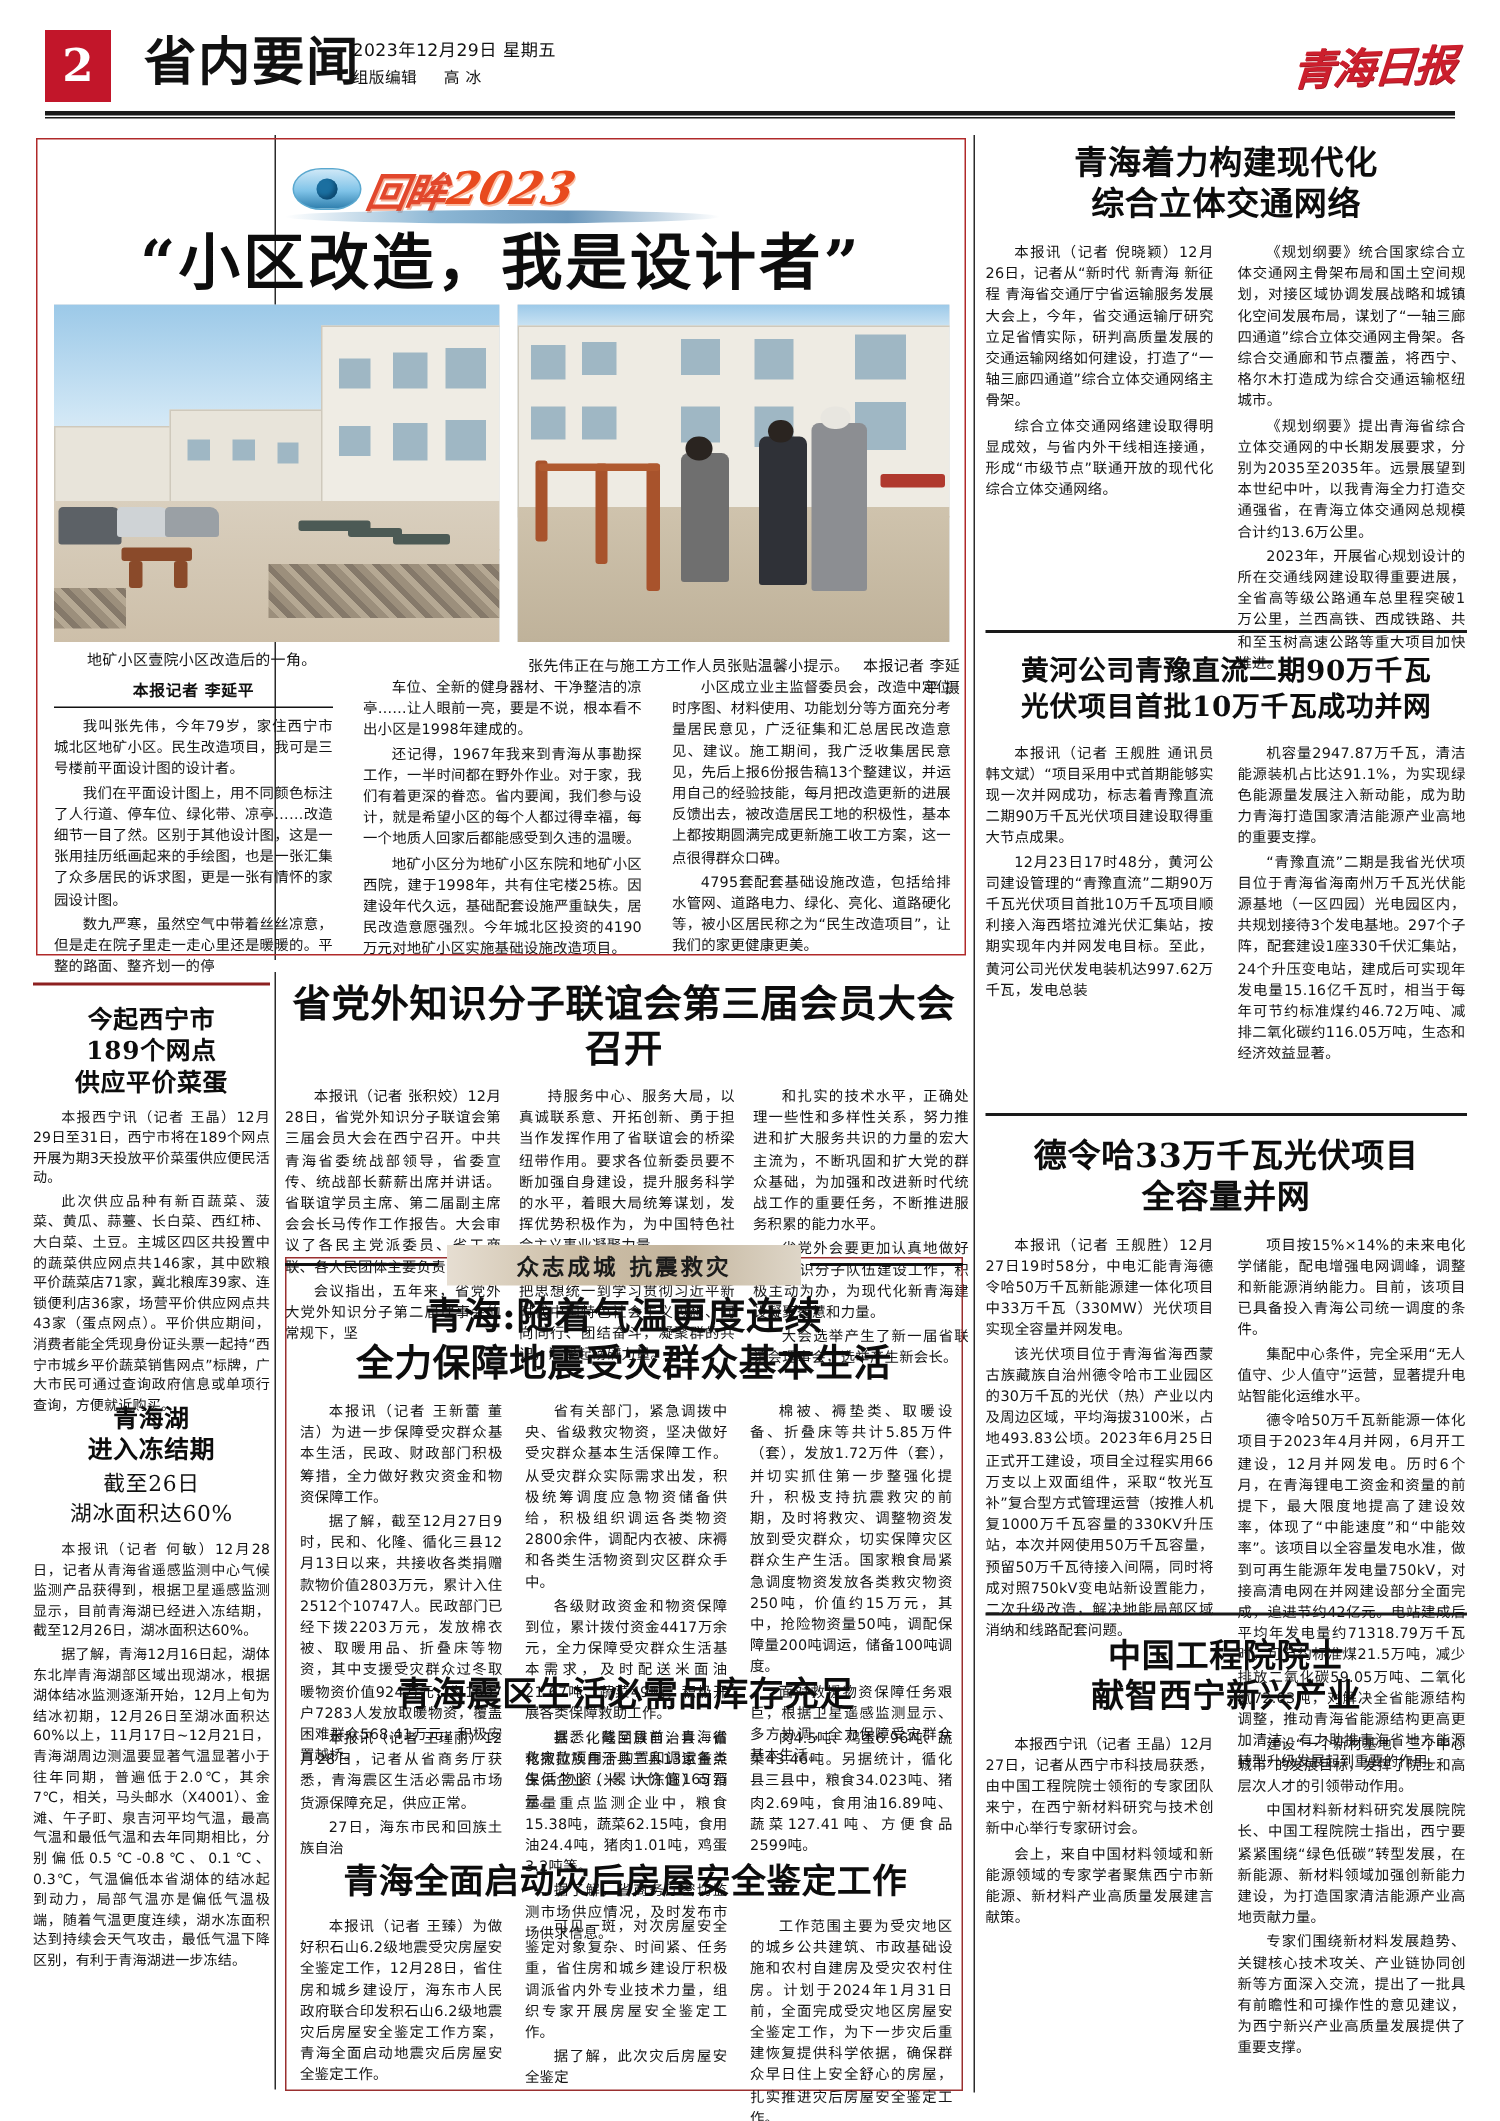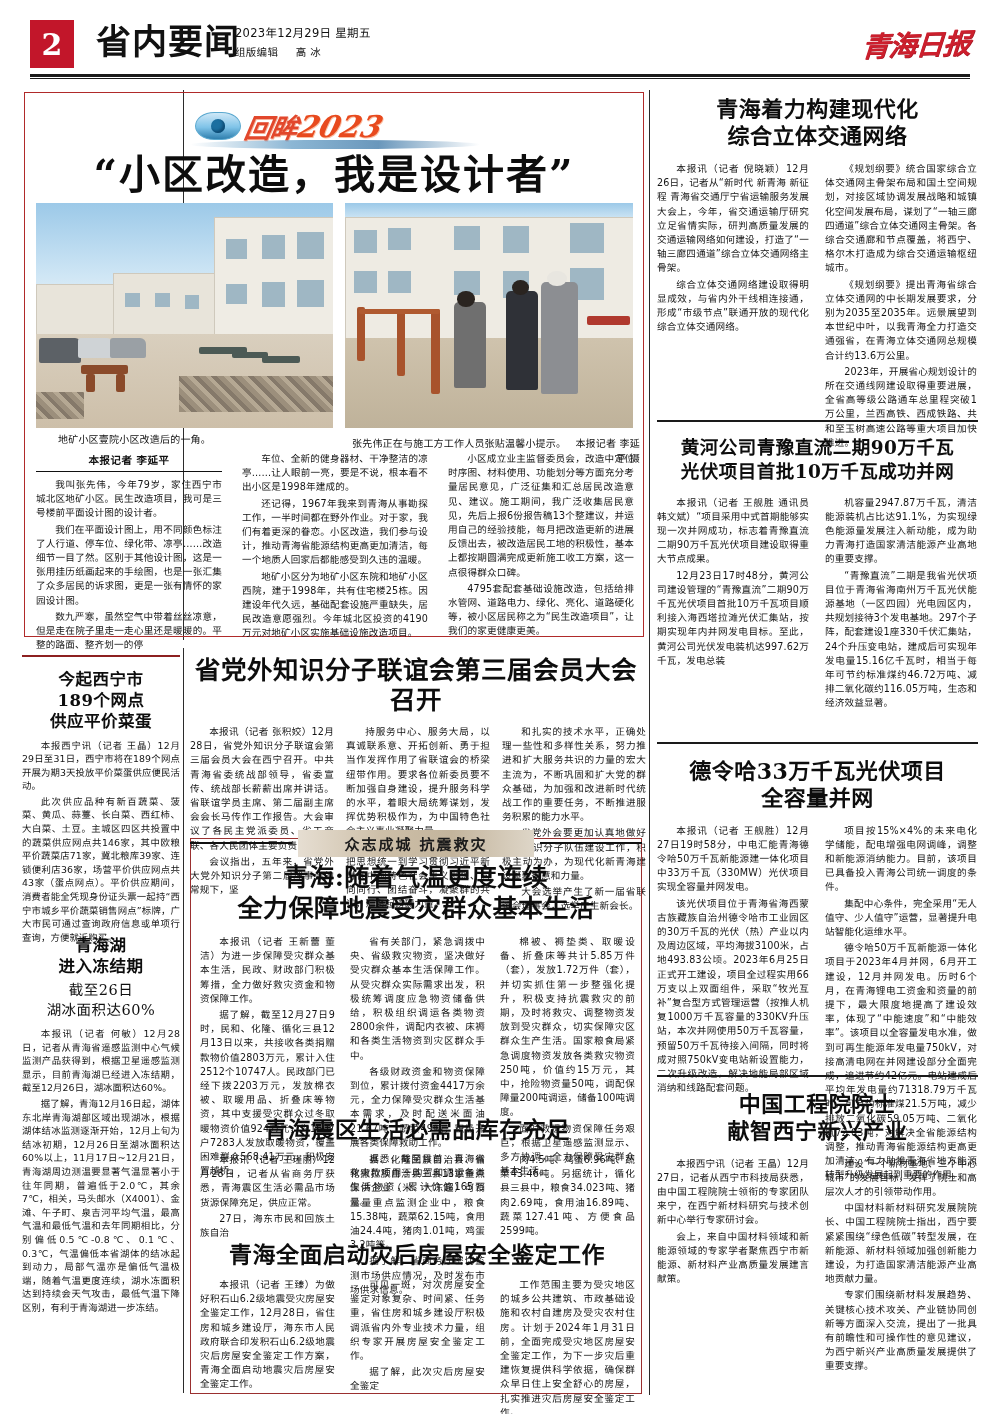--- a/index.html
+++ b/index.html
@@ -313,21 +313,21 @@
       <div class="byline">本报记者 李延平</div>
       <div class="bodytext">
         <p>我叫张先伟，今年79岁，家住西宁市城北区地矿小区。民生改造项目，我可是三号楼前平面设计图的设计者。</p>
         <p>我们在平面设计图上，用不同颜色标注了人行道、停车位、绿化带、凉亭……改造细节一目了然。区别于其他设计图，这是一张用挂历纸画起来的手绘图，也是一张汇集了众多居民的诉求图，更是一张有情怀的家园设计图。</p>
         <p>数九严寒，虽然空气中带着丝丝凉意，但是走在院子里走一走心里还是暖暖的。平整的路面、整齐划一的停</p>
       </div>
     </div>
     <div class="fb-col c2">
       <div class="bodytext">
         <p>车位、全新的健身器材、干净整洁的凉亭……让人眼前一亮，要是不说，根本看不出小区是1998年建成的。</p>
-        <p>还记得，1967年我来到青海从事勘探工作，一半时间都在野外作业。对于家，我们有着更深的眷恋。小区改造，我们参与设计，推动青海省能源结构更高更加清洁，每一个地质人回家后都能感受到久违的温暖。</p>
+        <p>还记得，1967年我来到青海从事勘探工作，一半时间都在野外作业。对于家，我们有着更深的眷恋。省内要闻，我们参与设计，就是希望小区的每个人都过得幸福，每一个地质人回家后都能感受到久违的温暖。</p>
         <p>地矿小区分为地矿小区东院和地矿小区西院，建于1998年，共有住宅楼25栋。因建设年代久远，基础配套设施严重缺失，居民改造意愿强烈。今年城北区投资的4190万元对地矿小区实施基础设施改造项目。</p>
       </div>
     </div>
     <div class="fb-col c3">
       <div class="bodytext">
         <p>小区成立业主监督委员会，改造中定位时序图、材料使用、功能划分等方面充分考量居民意见，广泛征集和汇总居民改造意见、建议。施工期间，我广泛收集居民意见，先后上报6份报告稿13个整建议，并运用自己的经验技能，每月把改造更新的进展反馈出去，被改造居民工地的积极性，基本上都按期圆满完成更新施工收工方案，这一点很得群众口碑。</p>
         <p>4795套配套基础设施改造，包括给排水管网、道路电力、绿化、亮化、道路硬化等，被小区居民称之为“民生改造项目”，让我们的家更健康更美。</p>
       </div>
     </div>
   </div>
@@ -515,21 +515,21 @@
     </div>
     <div class="rc-2col" style="height:270px;margin-top:12px;">
       <div class="rcc a">
         <div class="bodytext">
           <p>本报讯（记者 王舰胜）12月27日19时58分，中电汇能青海德令哈50万千瓦新能源建一体化项目中33万千瓦（330MW）光伏项目实现全容量并网发电。</p>
           <p>该光伏项目位于青海省海西蒙古族藏族自治州德令哈市工业园区的30万千瓦的光伏（热）产业以内及周边区域，平均海拔3100米，占地493.83公顷。2023年6月25日正式开工建设，项目全过程实用66万支以上双面组件，采取“牧光互补”复合型方式管理运营（按推人机复1000万千瓦容量的330KV升压站，本次并网使用50万千瓦容量，预留50万千瓦待接入间隔，同时将成对照750kV变电站新设置能力，二次升级改造，解决地能局部区域消纳和线路配套问题。</p>
         </div>
       </div>
       <div class="rcc b">
         <div class="bodytext">
-          <p>项目按15%×4%的未来电化学储能，配电增强电网调峰，调整和新能源消纳能力。目前，该项目已具备投入青海公司统一调度的条件。</p>
+          <p>项目按15%×14%的未来电化学储能，配电增强电网调峰，调整和新能源消纳能力。目前，该项目已具备投入青海公司统一调度的条件。</p>
           <p>集配中心条件，完全采用“无人值守、少人值守”运营，显著提升电站智能化运维水平。</p>
           <p>德令哈50万千瓦新能源一体化项目于2023年4月并网，6月开工建设，12月并网发电。历时6个月，在青海锂电工资金和资量的前提下，最大限度地提高了建设效率，体现了“中能速度”和“中能效率”。该项目以全容量发电水准，做到可再生能源年发电量750kV，对接高清电网在并网建设部分全面完成，追进节约42亿元。电站建成后平均年发电量约71318.79万千瓦时，可节约标准煤21.5万吨，减少排放二氧化碳59.05万吨、二氧化氮72.03吨，对解决全省能源结构调整，推动青海省能源结构更高更加清洁，有力助推青海省地方能源转型升级发展起到重要的作用。</p>
         </div>
       </div>
     </div>
   </div>
 
   <div style="position:absolute;left:657px;top:1075px;width:321px;">
     <div class="hr-dark" style="margin-bottom:14px;"></div>
     <div class="rc-head">

